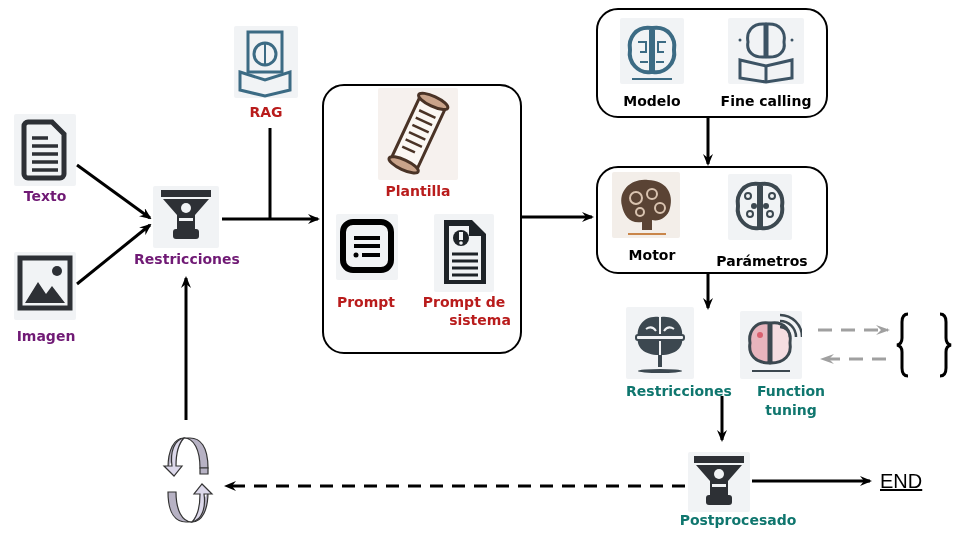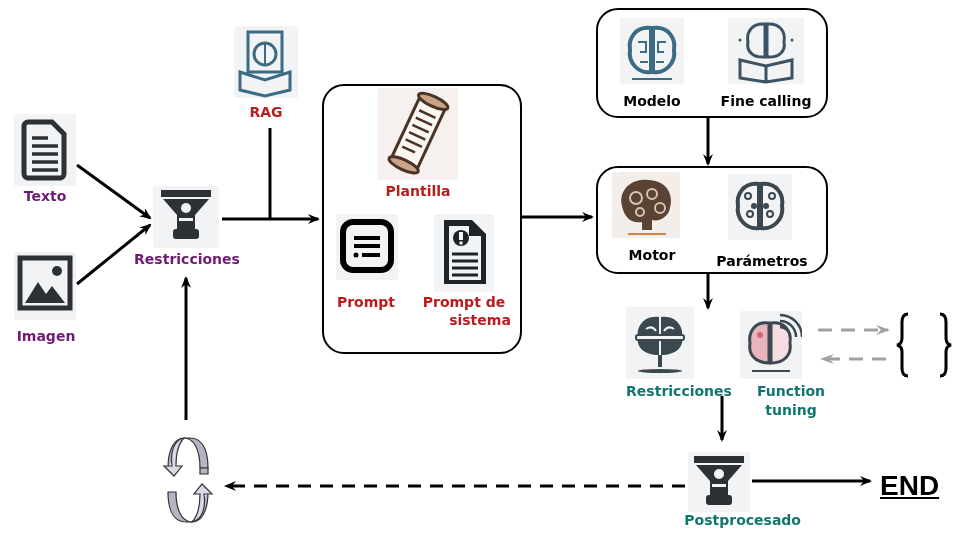--- a/index.html
+++ b/index.html
@@ -5,21 +5,21 @@
   html, body { margin:0; padding:0; background:#ffffff; }
   body { width:960px; height:540px; position:relative; overflow:hidden; font-family:"DejaVu Sans", sans-serif; }
   .lbl { position:absolute; font-weight:bold; font-size:14px; text-align:center; line-height:17px; white-space:nowrap; }
   .orange { color:#701a75; }
   .green { color:#b91c1c; }
   .blue { color:#000000; }
   .maroon { color:#0f766e;margin-left:19px; }
   .icon { position:absolute; background:#f1f3f5; border-radius:2px; }
   .box { position:absolute; border:2px solid #000; border-radius:22px; background:#fff; }
   svg.layer { position:absolute; left:0; top:0; width:960px; height:540px; }
-  .end { position:absolute; left:880px; top:470px; font-family:"Liberation Sans", sans-serif; font-weight:bold; font-size:28px; text-decoration:underline; color:#000; }
+  .end { position:absolute; left:880px; top:470px; font-family:"Liberation Sans", sans-serif; font-weight:normal; font-size:20px; text-decoration:underline; color:#000; }
 </style>
 </head>
 <body>
 
 <svg class="layer" viewBox="0 0 960 540">
   <defs>
     <marker id="ah" markerWidth="12" markerHeight="10" refX="10" refY="5" orient="auto" markerUnits="userSpaceOnUse">
       <path d="M0,0 L12,5 L0,10 L4,5 Z" fill="#000"></path>
     </marker>
     <marker id="ahg" markerWidth="14" markerHeight="10" refX="12" refY="5" orient="auto" markerUnits="userSpaceOnUse">
@@ -236,21 +236,21 @@
 
 <div class="icon" style="left:688px;top:452px;width:62px;height:60px;">
   <svg width="62" height="60" viewBox="0 0 62 60">
       <rect x="6" y="4" width="50" height="7" fill="#2d3035"></rect>
       <path d="M8,13 h46 l-14,16 v14 h-18 v-14 z" fill="#2d3035"></path>
       <circle cx="31" cy="22" r="5" fill="#f1f3f5"></circle>
       <rect x="24" y="32" width="14" height="3" fill="#f1f3f5"></rect>
       <rect x="18" y="43" width="26" height="10" rx="3" fill="#2d3035"></rect>
     </svg>
 </div>
-<div class="lbl maroon" style="left:656px;top:512px;width:126px;text-align:right;">Postprocesado</div>
+<div class="lbl maroon" style="left:656px;top:512px;width:126px;">Postprocesado</div>
 
 <div class="end">END</div>
 
 <div style="position:absolute;left:160px;top:434px;width:56px;height:92px;">
   <svg width="56" height="92" viewBox="0 0 56 92">
       <path d="M8,34 C8,16 14,4 24,4 C34,4 40,16 40,34 L48,34 C48,12 40,4 30,4 L24,4" fill="#b7b2c4" stroke="#333" stroke-width="1.2"></path>
       <path d="M40,40 L40,34 L48,34 L48,40 Z" fill="#b7b2c4" stroke="#333" stroke-width="1.2"></path>
       <path d="M24,4 C14,6 10,18 12,32 L4,32 L14,42 L22,32 L16,32 C16,20 18,10 24,4 Z" fill="#dcd8ea" stroke="#333" stroke-width="1.2"></path>
       <path d="M48,58 C48,76 42,88 32,88 C22,88 16,76 16,58 L8,58 C8,80 16,88 26,88 L32,88" fill="#b7b2c4" stroke="#333" stroke-width="1.2"></path>
       <path d="M32,88 C42,86 46,74 44,60 L52,60 L42,50 L34,60 L40,60 C40,72 38,82 32,88 Z" fill="#dcd8ea" stroke="#333" stroke-width="1.2"></path>

